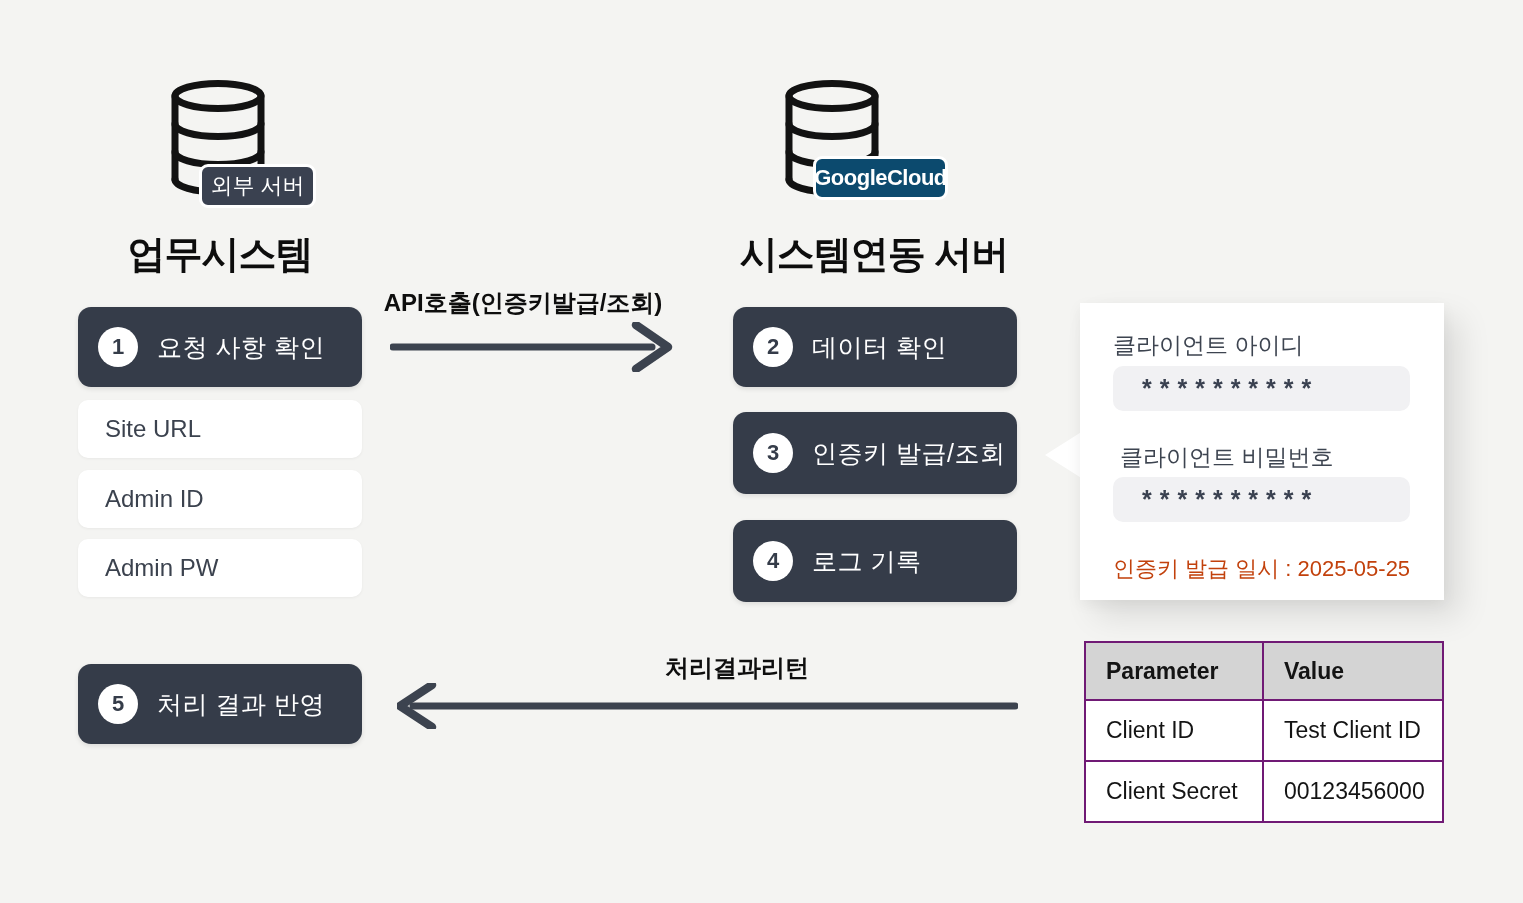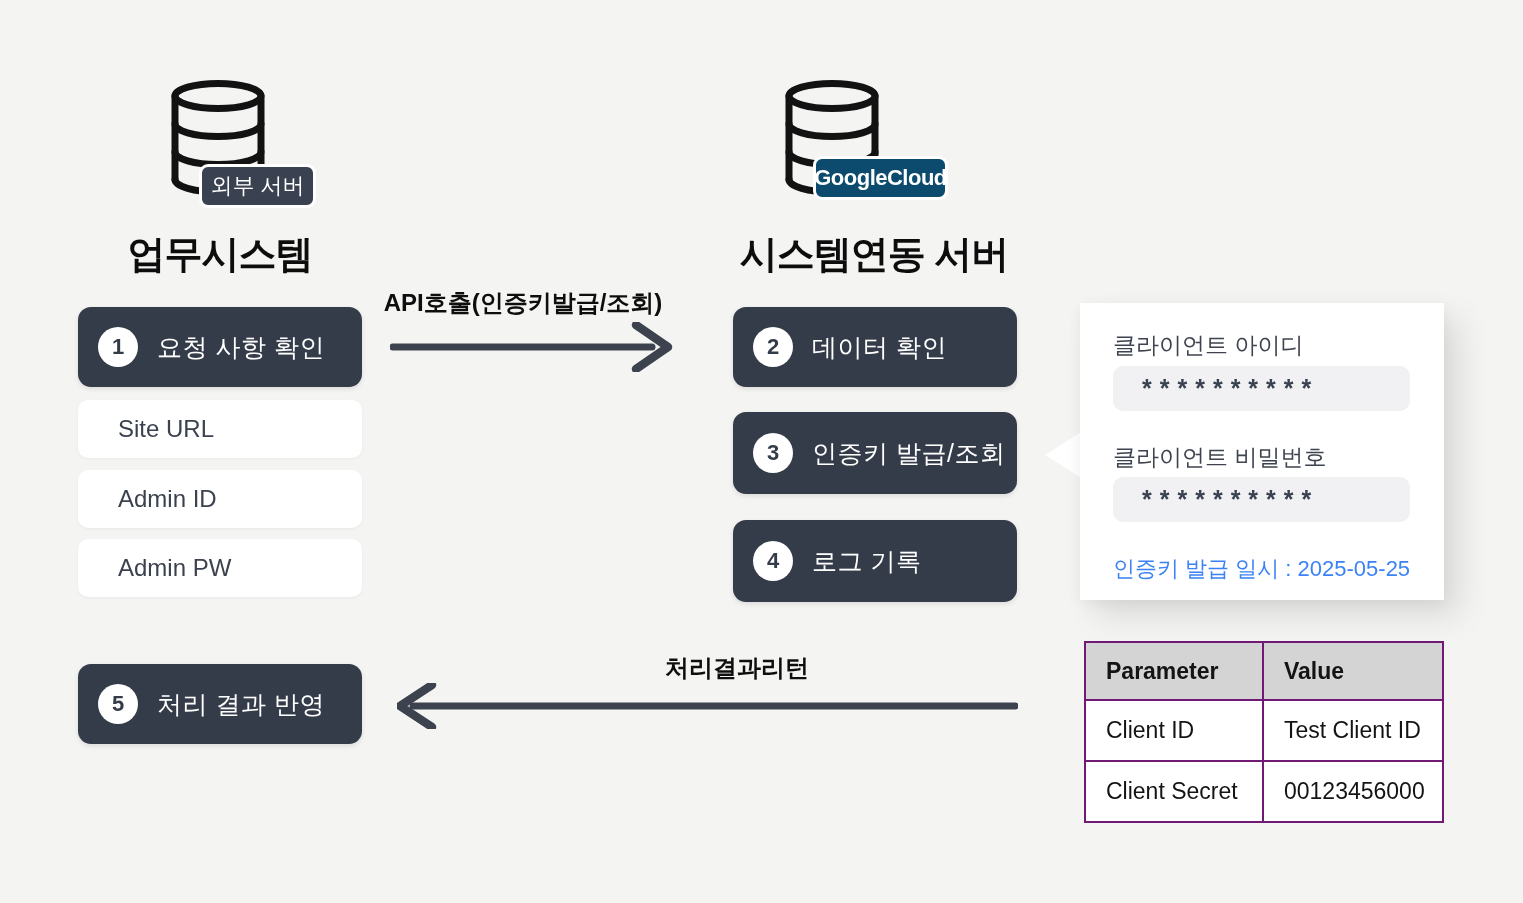--- a/index.html
+++ b/index.html
@@ -41,21 +41,21 @@
     background:#ffffff; color:#353c49;
     font-size:22px; font-weight:700;
     display:flex; align-items:center; justify-content:center;
   }
   .step-label { font-size:25px; font-weight:500; letter-spacing:0.5px; white-space:nowrap; }
 
   
   .item-box {
     position:absolute; width:284px; height:58px; box-sizing:border-box;
     background:#ffffff; border-radius:10px;
-    display:flex; align-items:center; padding-left:40px;
+    display:flex; align-items:center; padding-left:27px;
     font-size:24px; font-weight:500; color:#3b424e;
     box-shadow:0 1px 3px rgba(0,0,0,0.05);
   }
 
   
   .flow-label {
     position:absolute; text-align:center;
     font-size:24px; font-weight:600; color:#0e0e0e; white-space:nowrap;
   }
   .arrow { position:absolute; }
@@ -73,21 +73,21 @@
     background:#ffffff;
     clip-path:polygon(100% 0, 0 50%, 100% 100%);
   }
   .card-label { position:absolute; left:33px; font-size:23px; font-weight:500; color:#3d4450; white-space:nowrap; }
   .field {
     position:absolute; left:33px; width:297px; height:45px; box-sizing:border-box;
     background:#f1f1f3; border-radius:10px;
     display:flex; align-items:center; padding-left:29px;
     font-size:25px; font-weight:700; letter-spacing:8px; color:#3a4150;
   }
-  .card-footer { position:absolute; left:33px; top:251px; font-size:22px; color:#3b82f6; white-space:nowrap; }
+  .card-footer { position:absolute; left:33px; top:251px; font-size:22px; color:#c2410c; white-space:nowrap; }
 
   
   .data-table { position:absolute; left:1084px; top:641px; border-collapse:collapse; background:#ffffff; }
   .data-table th, .data-table td {
     border:2px solid #701a75; text-align:left; padding:0 10px 0 20px;
     font-size:23px; color:#141414; white-space:nowrap;
   }
   .data-table th { background:#d4d4d4; height:56px; font-weight:700; }
   .data-table td { height:59px; font-weight:400; }
   .col-param { width:178px; } .col-value { width:180px; }
@@ -149,21 +149,21 @@
   </div>
   <div class="step" style="left:733px; top:520px; height:82px;">
     <div class="num">4</div>
     <div class="step-label">로그 기록</div>
   </div>
 
   <div class="pointer"></div>
   <div class="card">
     <div class="card-label" style="top:27px;">클라이언트 아이디</div>
     <div class="field" style="top:63px;">**********</div>
-    <div class="card-label" style="top:139px;">클라이언트 비밀번호</div>
+    <div class="card-label" style="top:139px;margin-left:7px;">클라이언트 비밀번호</div>
     <div class="field" style="top:174px;">**********</div>
     <div class="card-footer">인증키 발급 일시 : 2025-05-25</div>
   </div>
 
   <div class="flow-label" style="left:587px; top:652px; width:300px;">처리결과리턴</div>
   <svg class="arrow" style="left:397px; top:683px;" width="621" height="46" viewBox="0 0 621 46">
     <line x1="16" y1="23" x2="618" y2="23"></line>
     <polyline points="35,2 3,23 35,44"></polyline>
   </svg>
 

